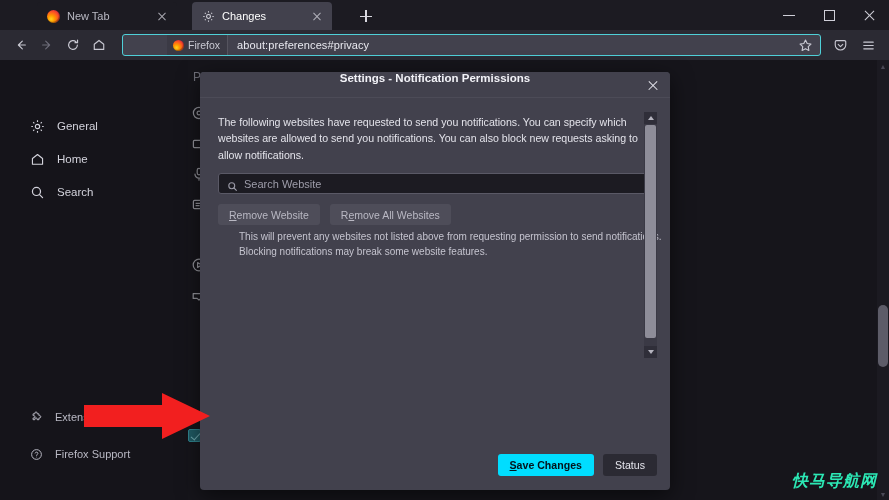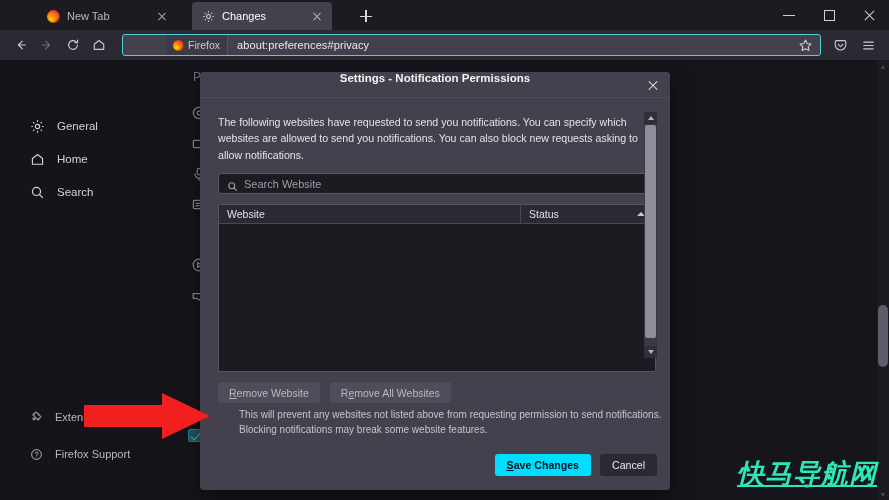--- a/index.html
+++ b/index.html
@@ -216,23 +216,23 @@
     background: #2b2a33; color: #e6e6ee; font-size: 10.6px;
     font-family: "Liberation Sans", sans-serif; display: flex; align-items: center;
   }
 
   
   .arrow { position: absolute; left: 84px; top: 393px; width: 126px; height: 46px; }
 
   
   .watermark {
     position: absolute; right: 12px; bottom: 8px;
-    font-size: 27px; font-weight: bold; color: #2ce8b5;
+    font-size: 16px; font-weight: bold; color: #2ce8b5;
     font-family: "DejaVu Sans", sans-serif;
-    letter-spacing: 1px; font-style: italic; text-decoration: underline;
+    letter-spacing: 1px; font-style: italic;
   }
 </style>
 </head>
 <body>
 
 <div id="app">
 
   <div class="tabstrip">
     <div style="width:22px"></div>
 
@@ -440,53 +440,41 @@
       <div class="srch">
         <span class="mag">
           <svg viewBox="0 0 16 16" fill="none" stroke="currentColor" stroke-width="1.6" stroke-linecap="round">
             <circle cx="6.9" cy="6.9" r="4.3"></circle>
               <path d="M10.2 10.2l3.4 3.4"></path>
             </svg>
         </span>
         <span class="ph">Search Website</span>
       </div>
 
-      <div class="tbl">
-        <div class="tbl-head">
-          <div class="th website">Website</div>
-          <div class="th status">
-            <span>Status</span>
-            <span class="sort-arrow"></span>
-          </div>
-        </div>
-        <div class="tbl-body">
-          <div class="tbl-mark"></div>
-        </div>
-      </div>
 
       <div class="btnrow">
         <button class="gbtn"><u>R</u>emove Website</button>
         <button class="gbtn">R<u>e</u>move All Websites</button>
       </div>
 
       <div class="subnote">This will prevent any websites not listed above from requesting permission to send notifications. Blocking notifications may break some website features.</div>
 
       <div class="dscroll">
         <div class="arw up">
             <i></i>
           </div>
         <div class="thumb"></div>
         <div class="arw down">
             <i></i>
           </div>
       </div>
 
       <div class="actions">
         <button class="primary"><u>S</u>ave Changes</button>
-        <button class="secondary">Cancel</button>
+        <button class="secondary">Status</button>
       </div>
     </div>
   </div>
 
   <div class="arrow">
     <svg viewBox="0 0 126 46" width="126" height="46">
       <polygon points="0,12 78,12 78,0 126,23 78,46 78,34 0,34" fill="#f21f1f"></polygon>
     </svg>
   </div>
 

